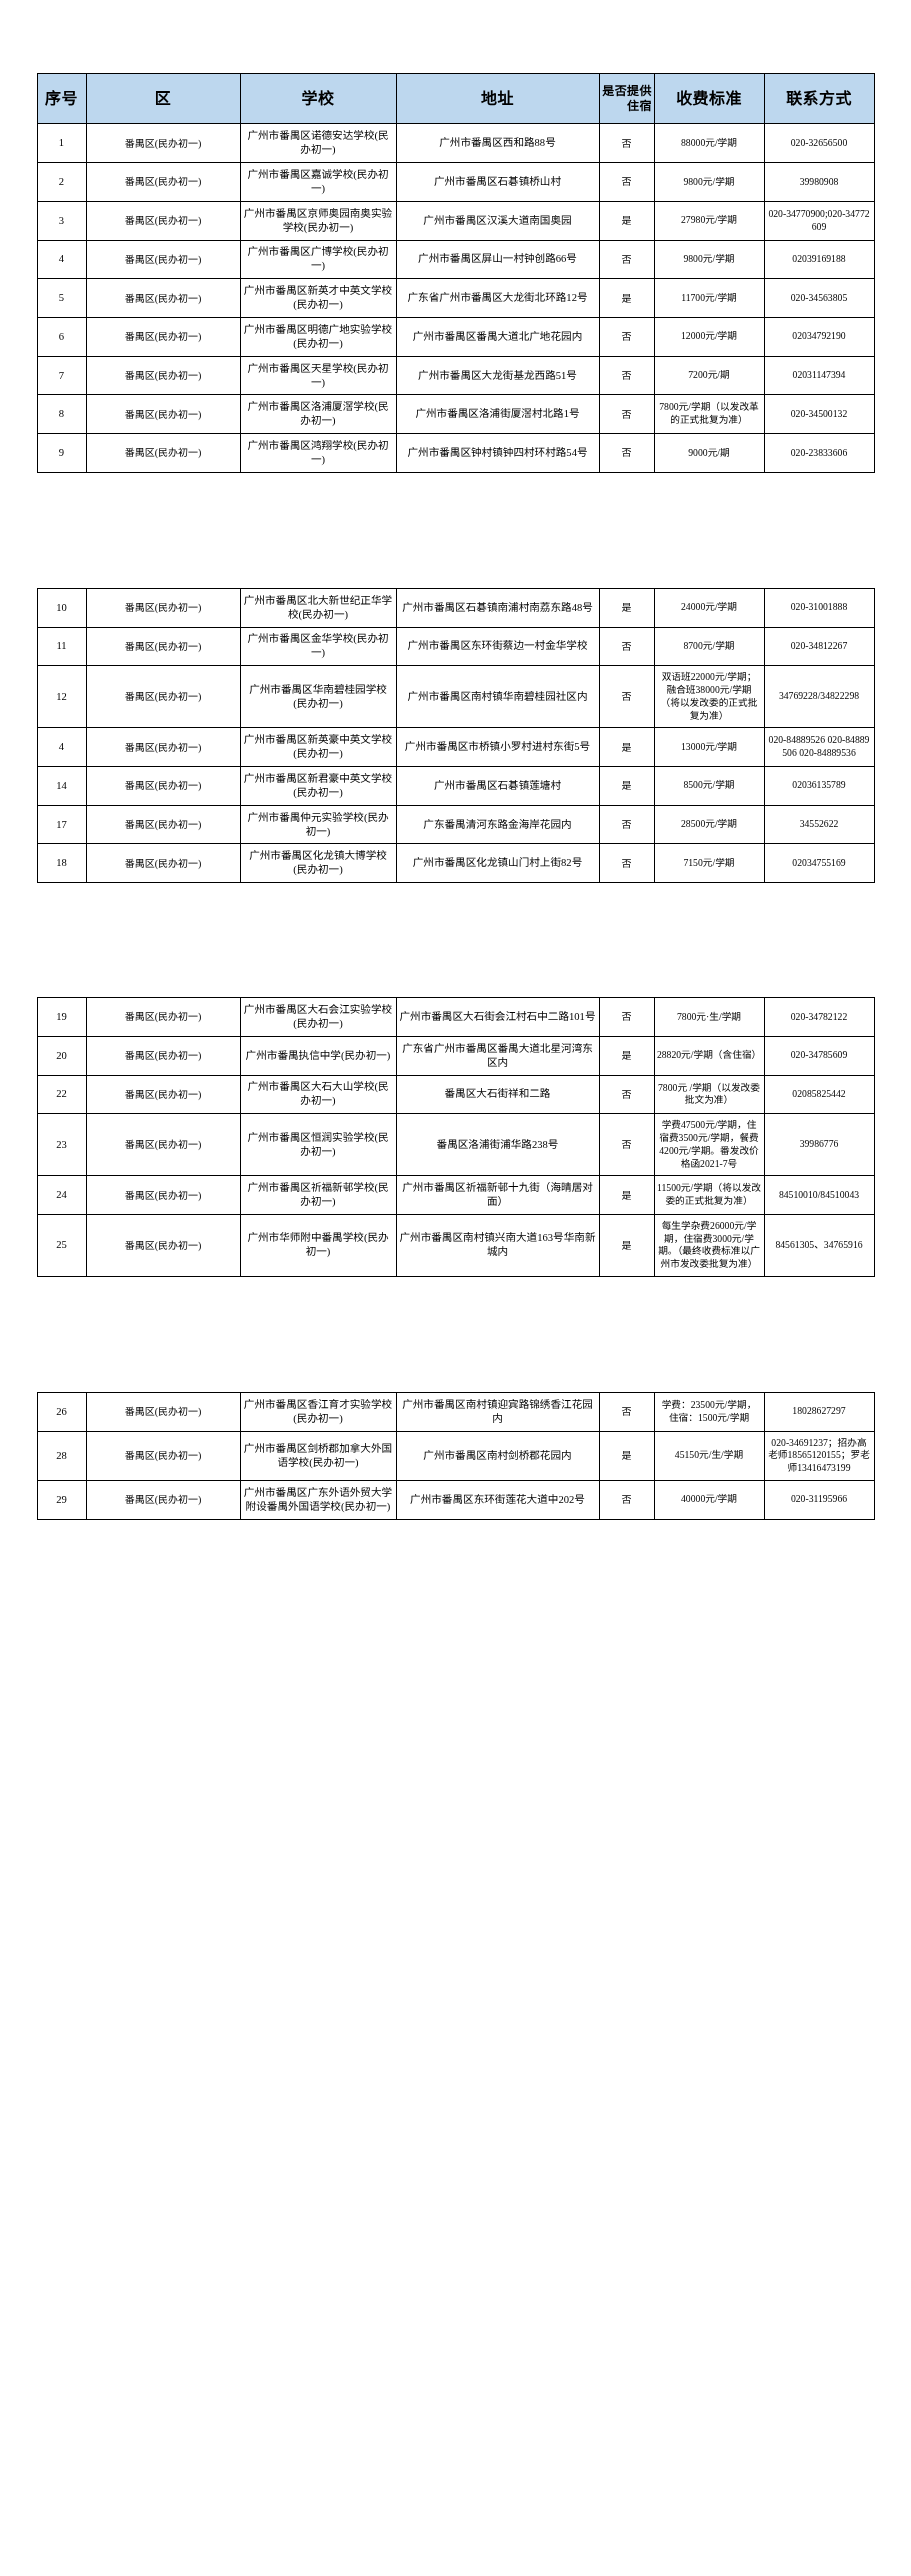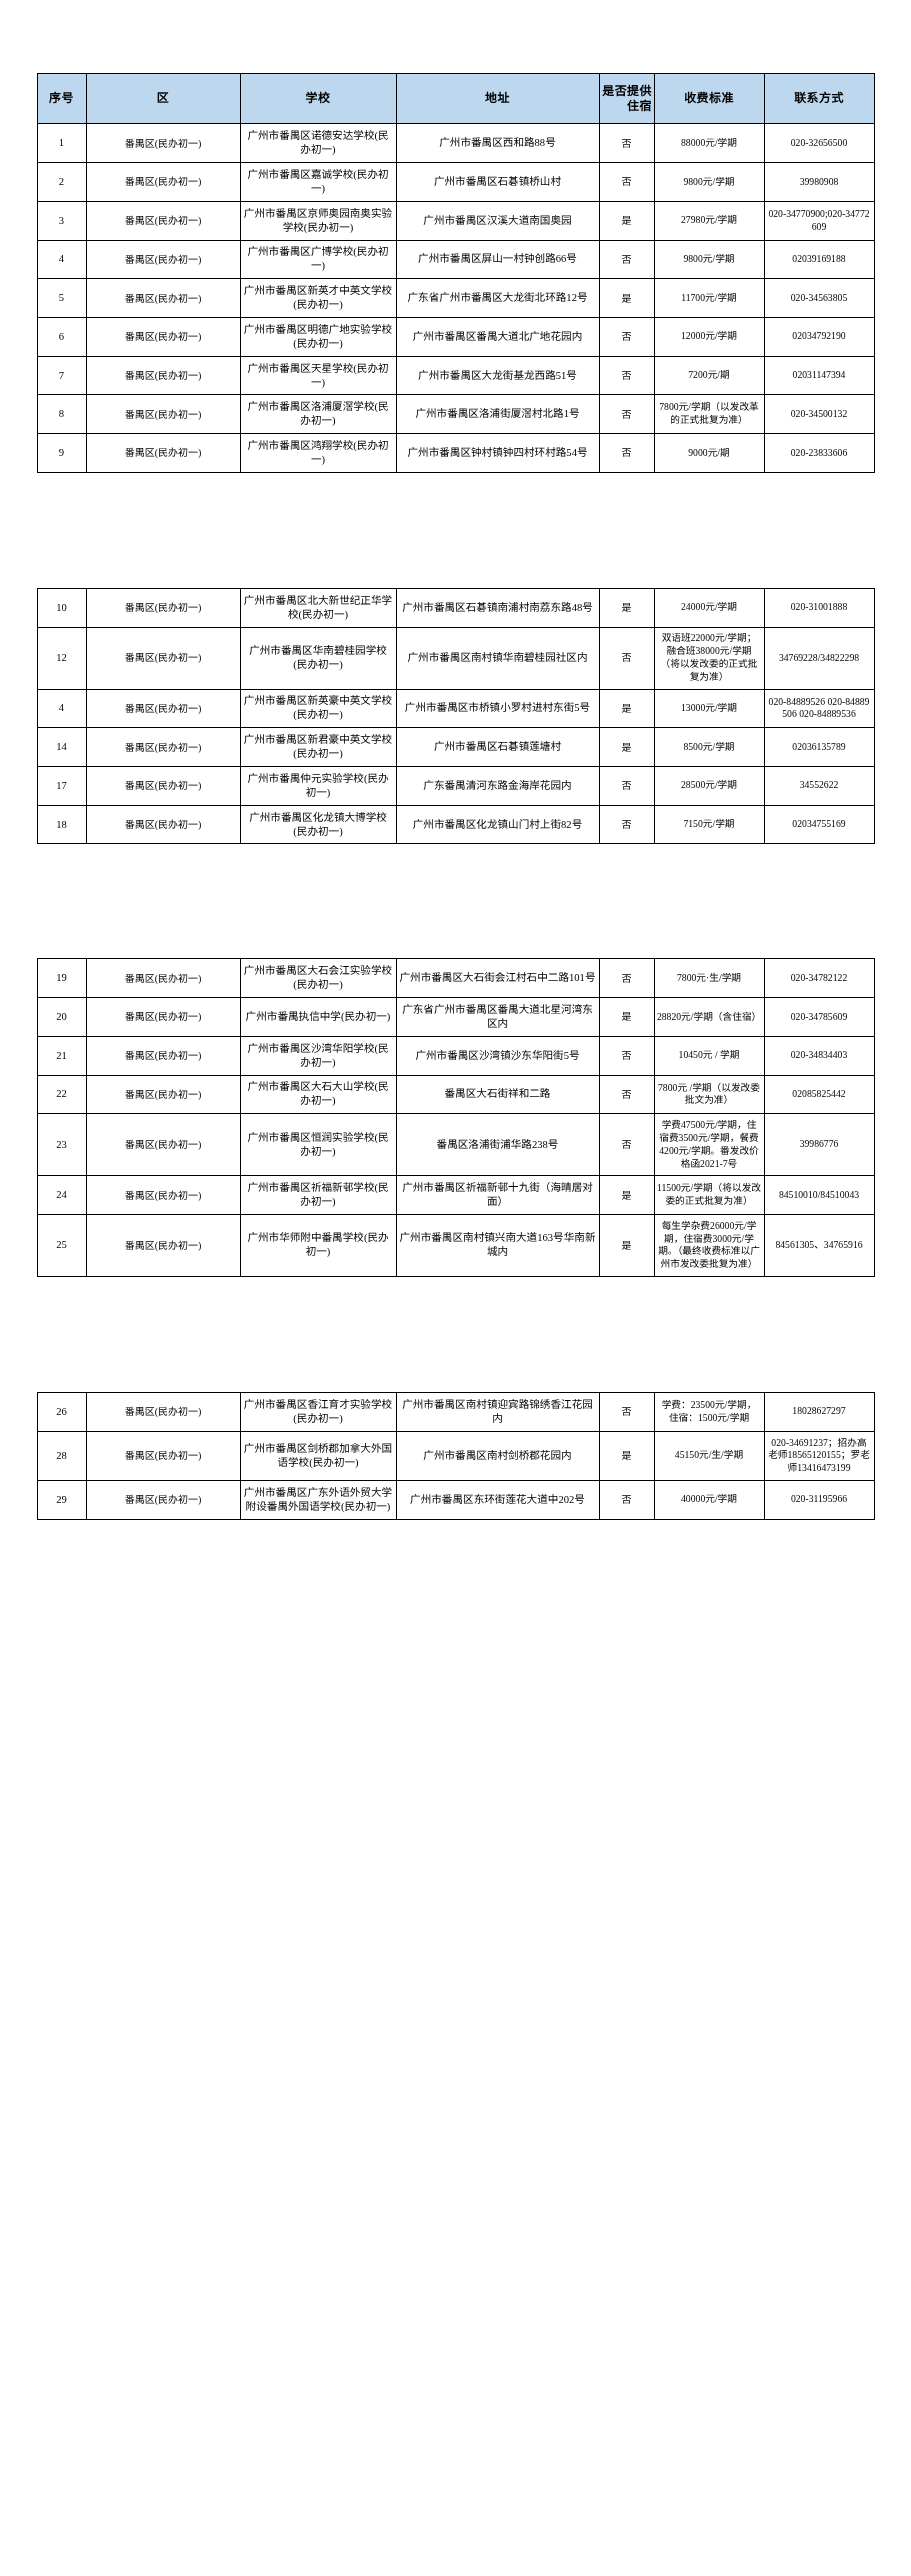--- a/index.html
+++ b/index.html
@@ -55,21 +55,21 @@
     vertical-align: middle;
     padding: 4.9px 2.4px;
     line-height: 1.32;
     word-wrap: break-word;
     overflow-wrap: break-word;
     word-break: break-all;
   }
   table.sheet thead th {
     background: #bdd7ee;
     font-weight: bold;
-    font-size: 12px;
+    font-size: 16px;
     letter-spacing: 0.4px;
     padding: 9.7px 1.6px;
     border: 0.8px solid #000000;
   }
   table.sheet thead th.th-board {
     font-size: 12px;
     line-height: 1.25;
     text-align: right;
   }
   table.sheet tbody td {
@@ -223,20 +223,29 @@
         <tr>
           <td class="cell-no">10</td>
           <td class="cell-district">番禺区(民办初一)</td>
           <td class="cell-school">广州市番禺区北大新世纪正华学校(民办初一)</td>
           <td class="cell-address">广州市番禺区石碁镇南浦村南荔东路48号</td>
           <td class="cell-board">是</td>
           <td class="cell-fee">24000元/学期</td>
           <td class="cell-contact">020-31001888</td>
         </tr>
         <tr>
+          <td class="cell-no">11</td>
+          <td class="cell-district">番禺区(民办初一)</td>
+          <td class="cell-school">广州市番禺区金华学校(民办初一)</td>
+          <td class="cell-address">广州市番禺区东环街蔡边一村金华学校</td>
+          <td class="cell-board">否</td>
+          <td class="cell-fee">8700元/学期</td>
+          <td class="cell-contact">020-34812267</td>
+        </tr>
+        <tr>
           <td class="cell-no">12</td>
           <td class="cell-district">番禺区(民办初一)</td>
           <td class="cell-school">广州市番禺区华南碧桂园学校(民办初一)</td>
           <td class="cell-address">广州市番禺区南村镇华南碧桂园社区内</td>
           <td class="cell-board">否</td>
           <td class="cell-fee">双语班22000元/学期；融合班38000元/学期（将以发改委的正式批复为准）</td>
           <td class="cell-contact">34769228/34822298</td>
         </tr>
         <tr>
           <td class="cell-no">4</td>
@@ -302,29 +311,20 @@
         <tr>
           <td class="cell-no">20</td>
           <td class="cell-district">番禺区(民办初一)</td>
           <td class="cell-school">广州市番禺执信中学(民办初一)</td>
           <td class="cell-address">广东省广州市番禺区番禺大道北星河湾东区内</td>
           <td class="cell-board">是</td>
           <td class="cell-fee">28820元/学期（含住宿）</td>
           <td class="cell-contact">020-34785609</td>
         </tr>
         <tr>
-          <td class="cell-no">21</td>
-          <td class="cell-district">番禺区(民办初一)</td>
-          <td class="cell-school">广州市番禺区沙湾华阳学校(民办初一)</td>
-          <td class="cell-address">广州市番禺区沙湾镇沙东华阳街5号</td>
-          <td class="cell-board">否</td>
-          <td class="cell-fee">10450元 / 学期</td>
-          <td class="cell-contact">020-34834403</td>
-        </tr>
-        <tr>
           <td class="cell-no">22</td>
           <td class="cell-district">番禺区(民办初一)</td>
           <td class="cell-school">广州市番禺区大石大山学校(民办初一)</td>
           <td class="cell-address">番禺区大石街祥和二路</td>
           <td class="cell-board">否</td>
           <td class="cell-fee">7800元 /学期（以发改委批文为准）</td>
           <td class="cell-contact">02085825442</td>
         </tr>
         <tr>
           <td class="cell-no">23</td>

